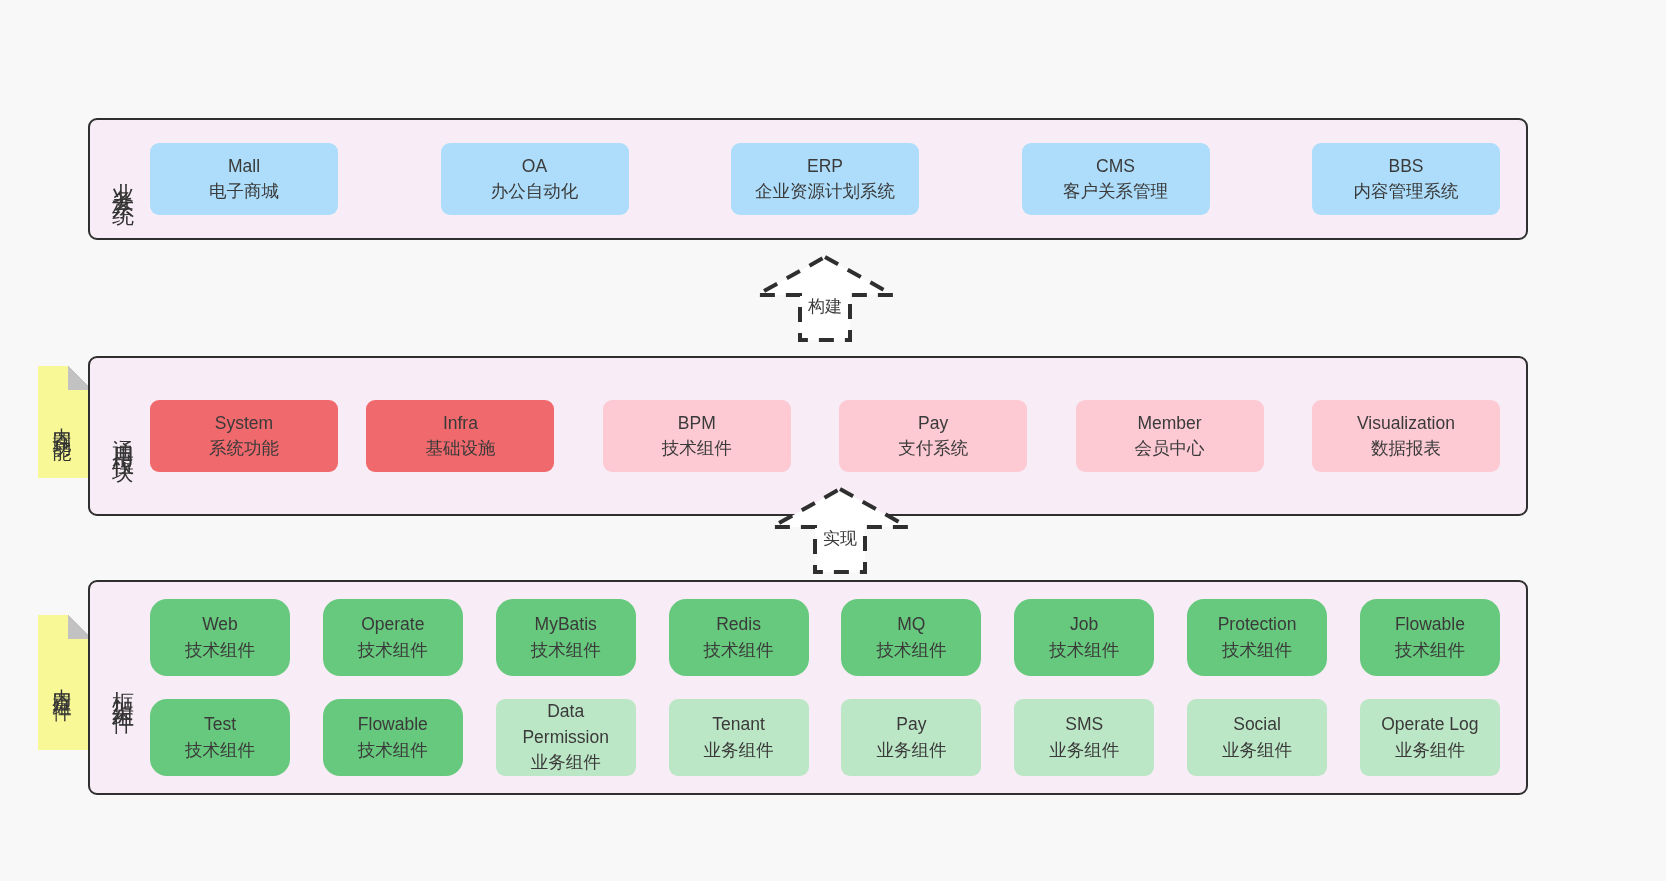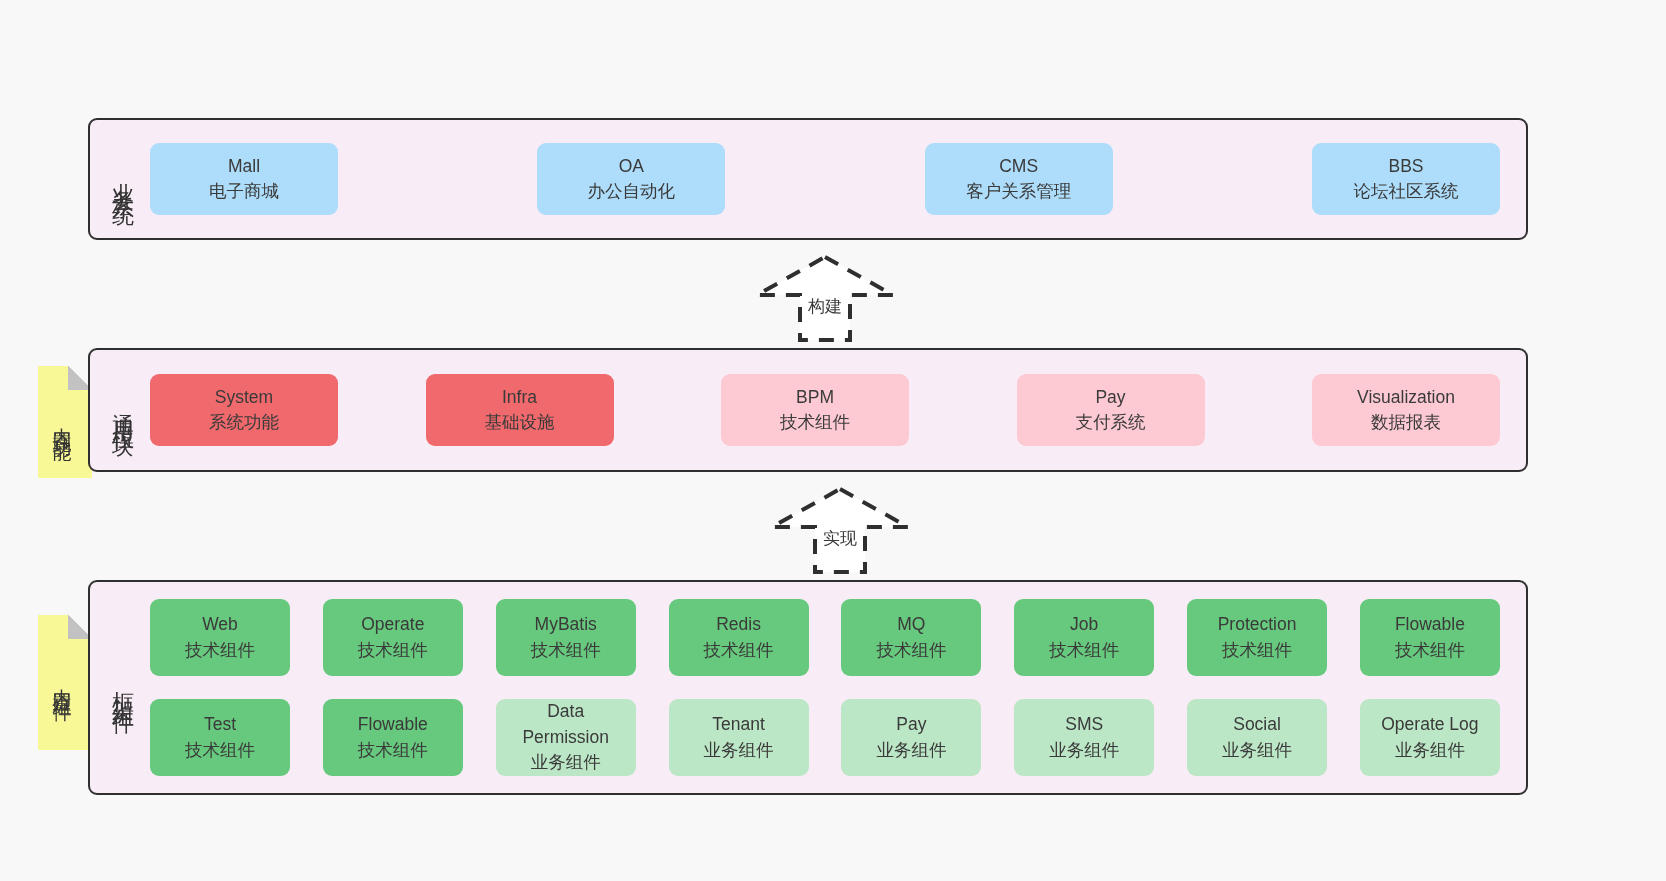--- a/index.html
+++ b/index.html
@@ -19,21 +19,21 @@
     left:88px;
     width:1440px;
     background:#f8edf6;
     border:2px solid #2f2f2f;
     border-radius:9px;
     box-sizing:border-box;
     display:flex;
     align-items:center;
   }
   .band-1{top:118px;height:122px;}
-  .band-2{top:348px;height:124px;}
+  .band-2{top:356px;height:160px;}
   .band-3{top:580px;height:215px;}
 
   .band-label{
     writing-mode:vertical-rl;
     text-orientation:upright;
     letter-spacing:7px;
     font-size:22px;
     color:#333;
     margin-left:14px;
     width:34px;
@@ -64,21 +64,21 @@
     line-height:1.45;
     color:#3a3a3a;
     box-sizing:border-box;
     padding:4px 6px;
   }
   .row-6 .box{width:188px;height:72px;}
   .row-8 .box{width:140px;height:77px;}
   .blue{background:#aeddfb;}
   .red{background:#f0696d;}
   .pink{background:#fdcad4;margin-left:20px;}
-  .green{background:#67c97d;}
+  .green{background:#67c97d;border-radius:17px;}
   .lightgreen{background:#bce7c6;}
 
   
   .note{
     position:absolute;
     left:38px;
     width:54px;
     background:#f8f996;
     z-index:0;
   }
@@ -128,26 +128,30 @@
         <div class="box-row row-6">
           <div class="box blue">
             <div>Mall</div>
             <div>电子商城</div>
           </div>
           <div class="box blue">
             <div>OA</div>
             <div>办公自动化</div>
           </div>
           <div class="box blue">
+            <div>ERP</div>
+            <div>企业资源计划系统</div>
+          </div>
+          <div class="box blue">
             <div>CMS</div>
             <div>客户关系管理</div>
           </div>
           <div class="box blue">
             <div>BBS</div>
-            <div>论坛社区系统</div>
+            <div>内容管理系统</div>
           </div>
         </div>
       </div>
   </section>
 
   <svg class="arrow-wrap" style="left:753px;top:254px;" width="144" height="90" viewBox="0 0 144 90">
     <polygon points="72,3 140,41 97,41 97,86 47,86 47,41 4,41" fill="#ffffff" stroke="#2f2f2f" stroke-width="4" stroke-dasharray="15 11" stroke-linejoin="miter"></polygon>
     <text class="arrow-label" x="72" y="58" text-anchor="middle">构建</text>
   </svg>
 
@@ -165,20 +169,24 @@
           </div>
           <div class="box pink">
             <div>BPM</div>
             <div>技术组件</div>
           </div>
           <div class="box pink">
             <div>Pay</div>
             <div>支付系统</div>
           </div>
           <div class="box pink">
+            <div>Member</div>
+            <div>会员中心</div>
+          </div>
+          <div class="box pink">
             <div>Visualization</div>
             <div>数据报表</div>
           </div>
         </div>
       </div>
   </section>
 
   <svg class="arrow-wrap" style="left:768px;top:486px;" width="144" height="90" viewBox="0 0 144 90">
     <polygon points="72,3 140,41 97,41 97,86 47,86 47,41 4,41" fill="#ffffff" stroke="#2f2f2f" stroke-width="4" stroke-dasharray="15 11" stroke-linejoin="miter"></polygon>
     <text class="arrow-label" x="72" y="58" text-anchor="middle">实现</text>

